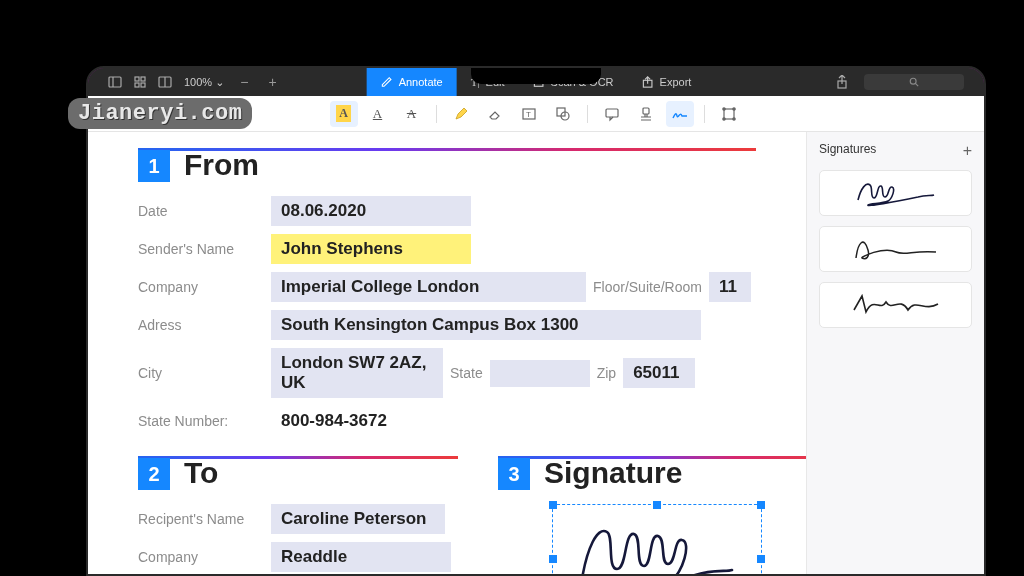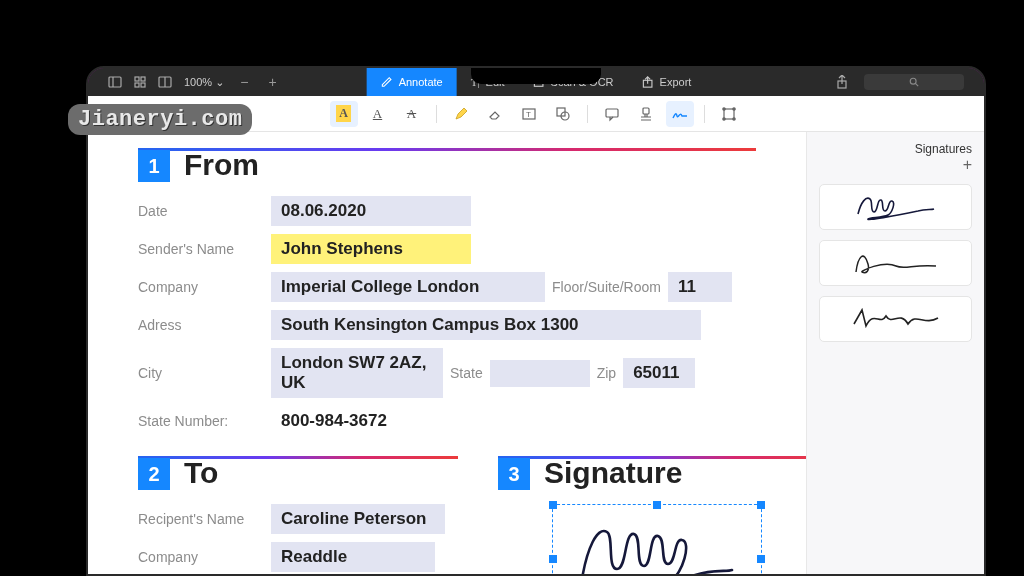--- a/index.html
+++ b/index.html
@@ -94,37 +94,37 @@
   position: relative;
   padding: 16px 50px 0 50px;
 }
 .right-panel {
   width: 178px;
   background: #f7f7f9;
   border-left: 1px solid #e8e8e8;
   padding: 10px 12px;
 }
 .right-panel-head {
-  display: flex; justify-content: space-between; align-items: flex-end;
-  font-size: 12px; color: #333; margin-bottom: 10px; flex-direction: column;
+  display: flex; justify-content: space-between; align-items: flex-start;
+  font-size: 12px; color: #333; margin-bottom: 10px;
 }
 .sig-item {
   background: #fff;
   border: 1px solid #e5e5e5;
   border-radius: 5px;
   height: 46px;
   margin-bottom: 10px;
   display: flex; align-items: center; justify-content: center;
   cursor: pointer;
 }
 .sig-item svg { width: 100px; height: 34px; }
 
 .watermark {
   position: absolute;
-  top: 104px; left: 68px;
+  top: 98px; left: 68px;
   font-family: "Courier New", monospace;
   font-size: 22px; font-weight: bold;
   color: #e8e8e8;
   background: #6c6c6c;
   padding: 3px 10px;
   border-radius: 12px;
   text-shadow: 1px 1px 0 #333;
   z-index: 50;
   letter-spacing: 0.5px;
 }
@@ -153,23 +153,23 @@
 
 .field-row { display: flex; align-items: center; margin-bottom: 8px; gap: 1px; }
 .field-label { width: 132px; font-size: 14px; color: #8c8c8c; }
 .field-val {
   background: #e2e4f2; padding: 5px 10px;
   font-size: 17px; color: #222; font-weight: 600;
   flex-shrink: 0;
 }
 .field-val.hl { background: #fff27a; }
 .field-val.w1 { width: 200px; }
-.field-val.w2 { width: 274px; }
+.field-val.w2 { width: 315px; }
 .field-val.w3 { width: 430px; }
-.field-val.ws { width: 64px; }
+.field-val.ws { width: 42px; }
 .field-val.empty { width: 100px; background: #e2e4f2; height: 27px; }
 .aux-label { font-size: 14px; color: #8c8c8c; padding: 0 6px; }
 
 .two-col { display: flex; gap: 40px; }
 .col { flex: 0 0 auto; }
 
 .sig-box {
   position: relative;
   width: 210px; height: 110px;
   margin-top: 12px;
@@ -383,21 +383,21 @@
               <div class="sec-rule"></div>
               <div class="sec-num">2</div>
               <div class="sec-title">To</div>
             </div>
             <div class="field-row">
               <div class="field-label">Recipent's Name</div>
               <div class="field-val" style="width:174px">Caroline Peterson</div>
             </div>
             <div class="field-row">
               <div class="field-label">Company</div>
-              <div class="field-val" style="width:164px">Readdle</div>
+              <div class="field-val" style="width:180px">Readdle</div>
             </div>
           </div>
         </div>
 
         <div class="col" style="width:340px">
           <div class="section">
             <div class="sec-head">
               <div class="sec-rule"></div>
               <div class="sec-num">3</div>
               <div class="sec-title">Signature</div>

